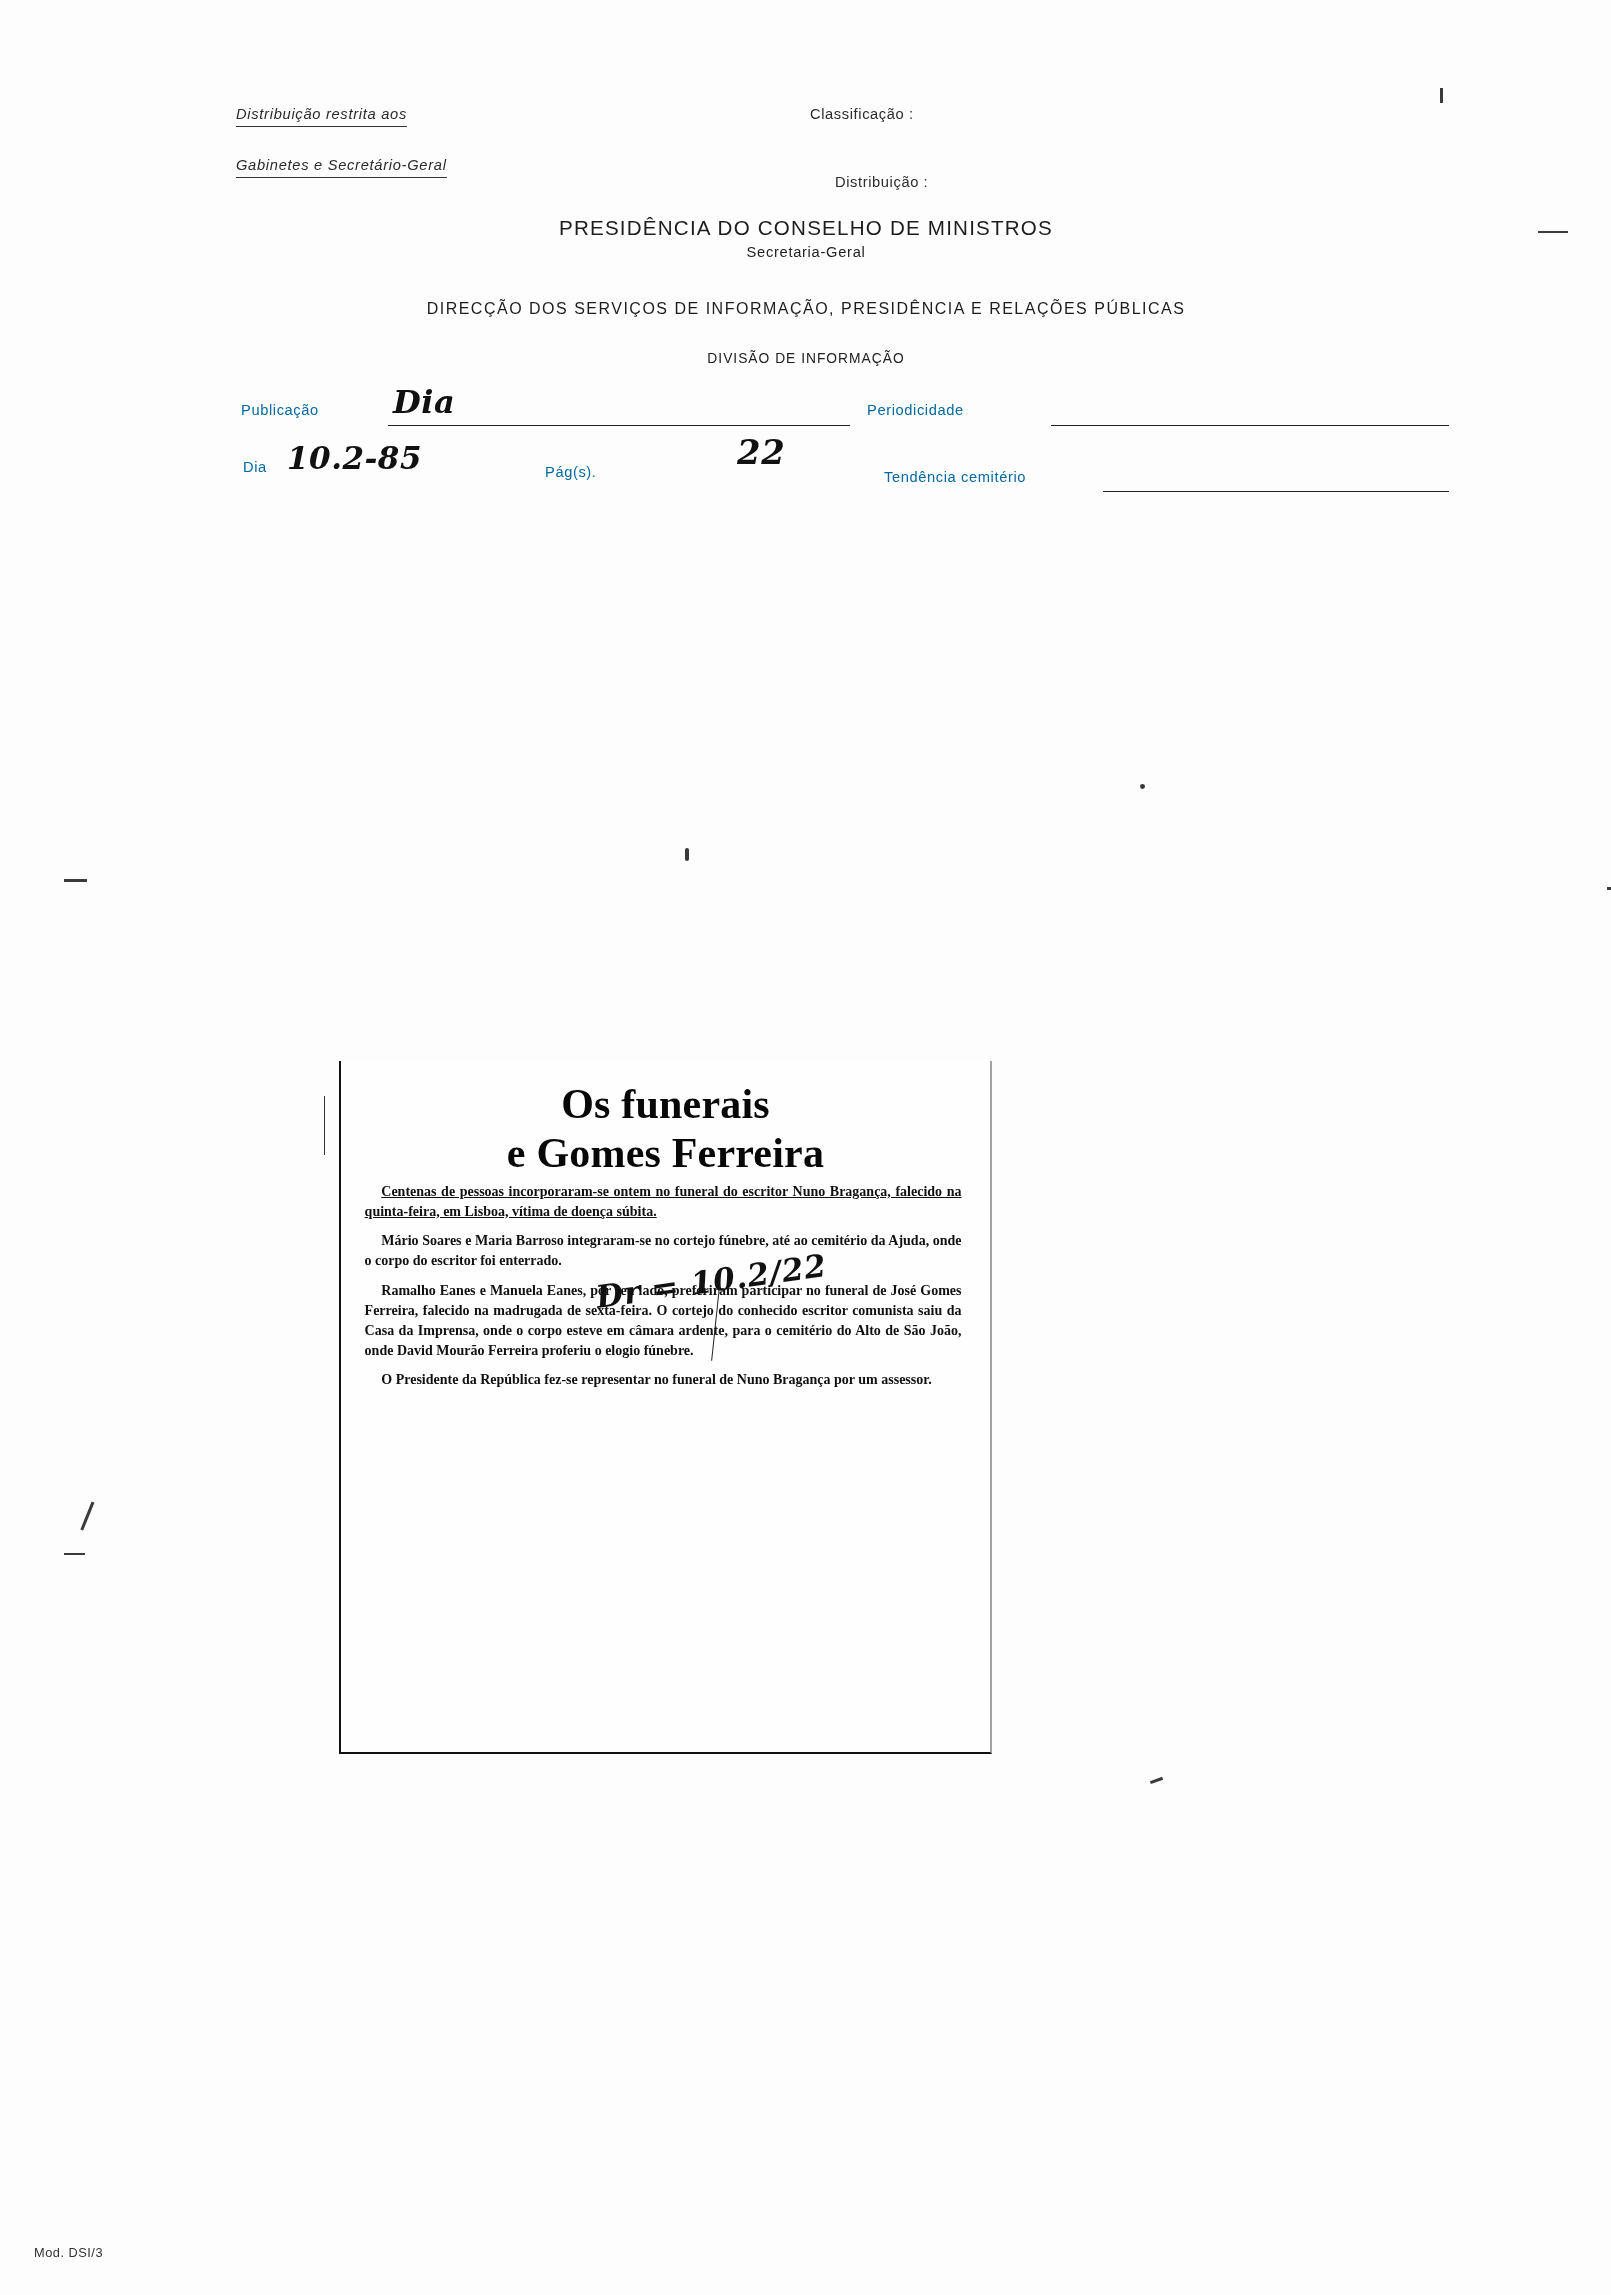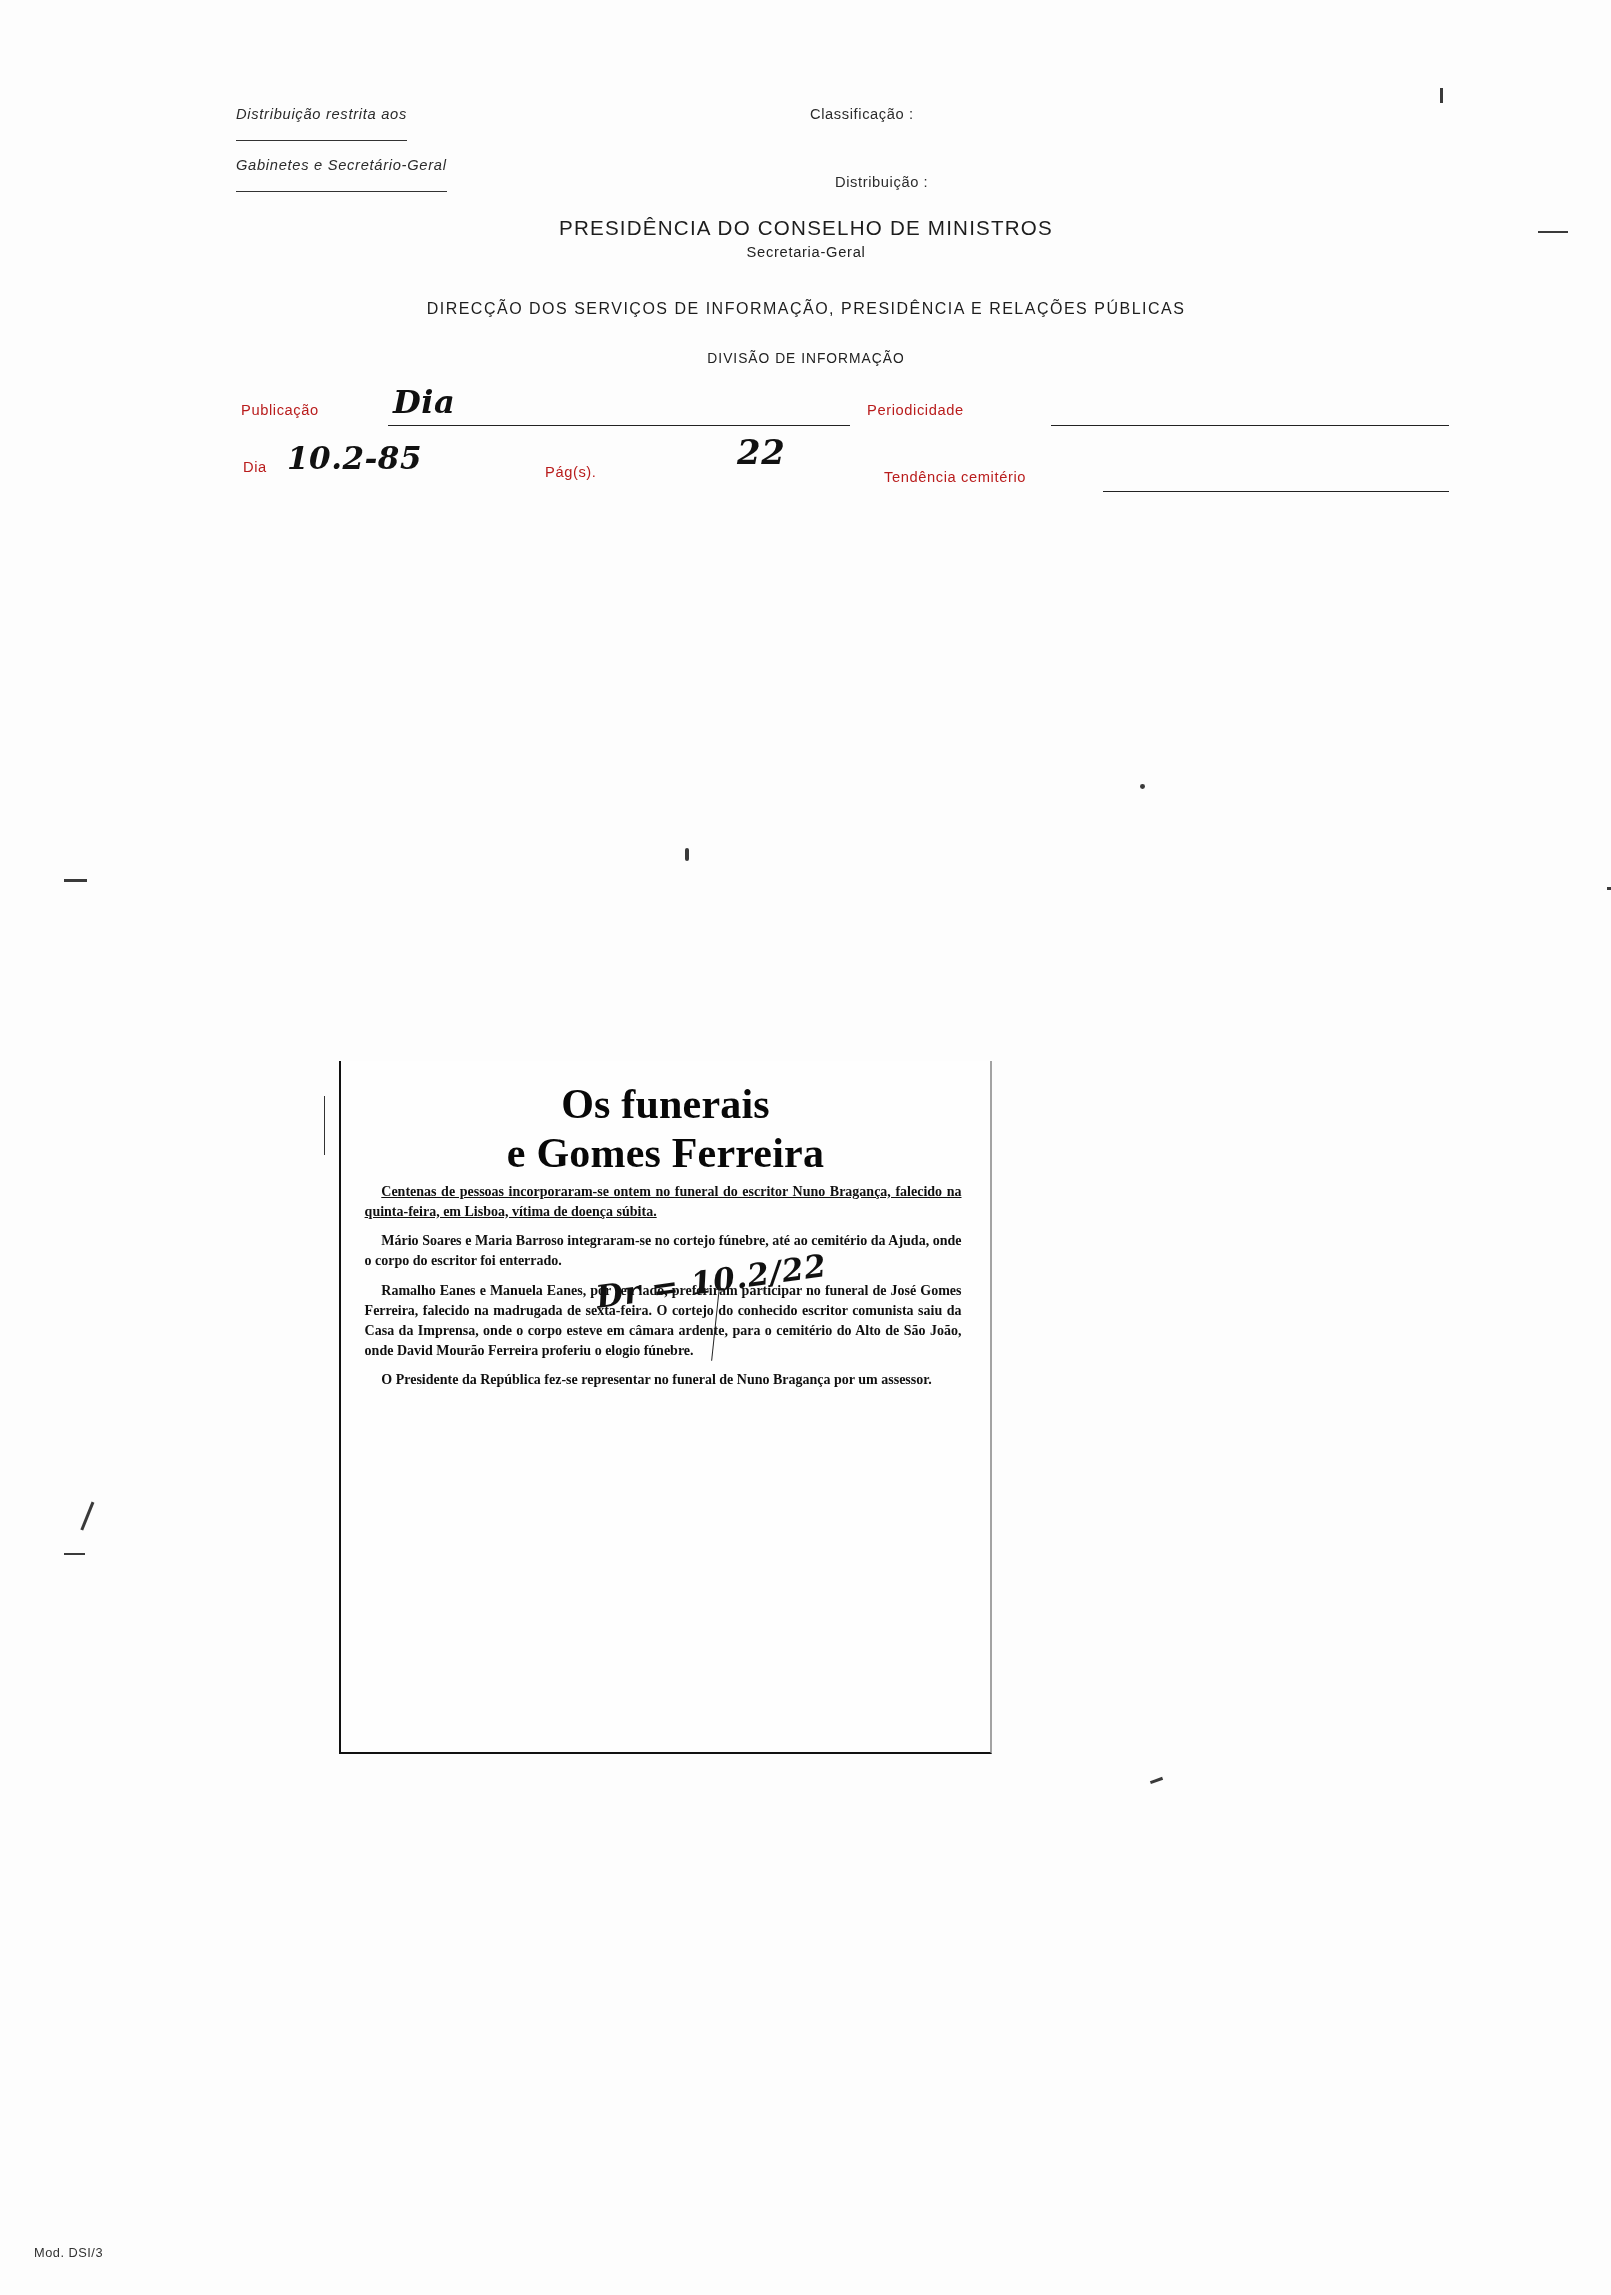--- a/index.html
+++ b/index.html
@@ -23,21 +23,21 @@
   .hdr-left {
     position: absolute;
     font-family: "Liberation Sans", sans-serif;
     font-size: 14.7px;
     font-style: italic;
     letter-spacing: 0.7px;
     color: #2b2b2b;
   }
   .hdr-left .underline {
     border-bottom: 1px solid #333;
-    padding-bottom: 18px;
+    padding-bottom: 4px;
     display: inline-block;
   }
   .hdr-right {
     position: absolute;
     font-size: 14.7px;
     letter-spacing: 0.6px;
     color: #2b2b2b;
   }
 
   .title-main {
@@ -70,21 +70,21 @@
     text-align: center;
     font-size: 13.8px;
     letter-spacing: 1px;
     color: #222;
   }
 
   .fieldlabel {
     position: absolute;
     font-size: 14.7px;
     letter-spacing: 0.6px;
-    color: #b91c1c;
+    color: #0369a1;
   }
   .fieldline {
     position: absolute;
     border-bottom: 1.5px solid #222;
     height: 0;
   }
   .handwrite {
     position: absolute;
     font-family: "DejaVu Serif", serif;
     font-style: italic;

